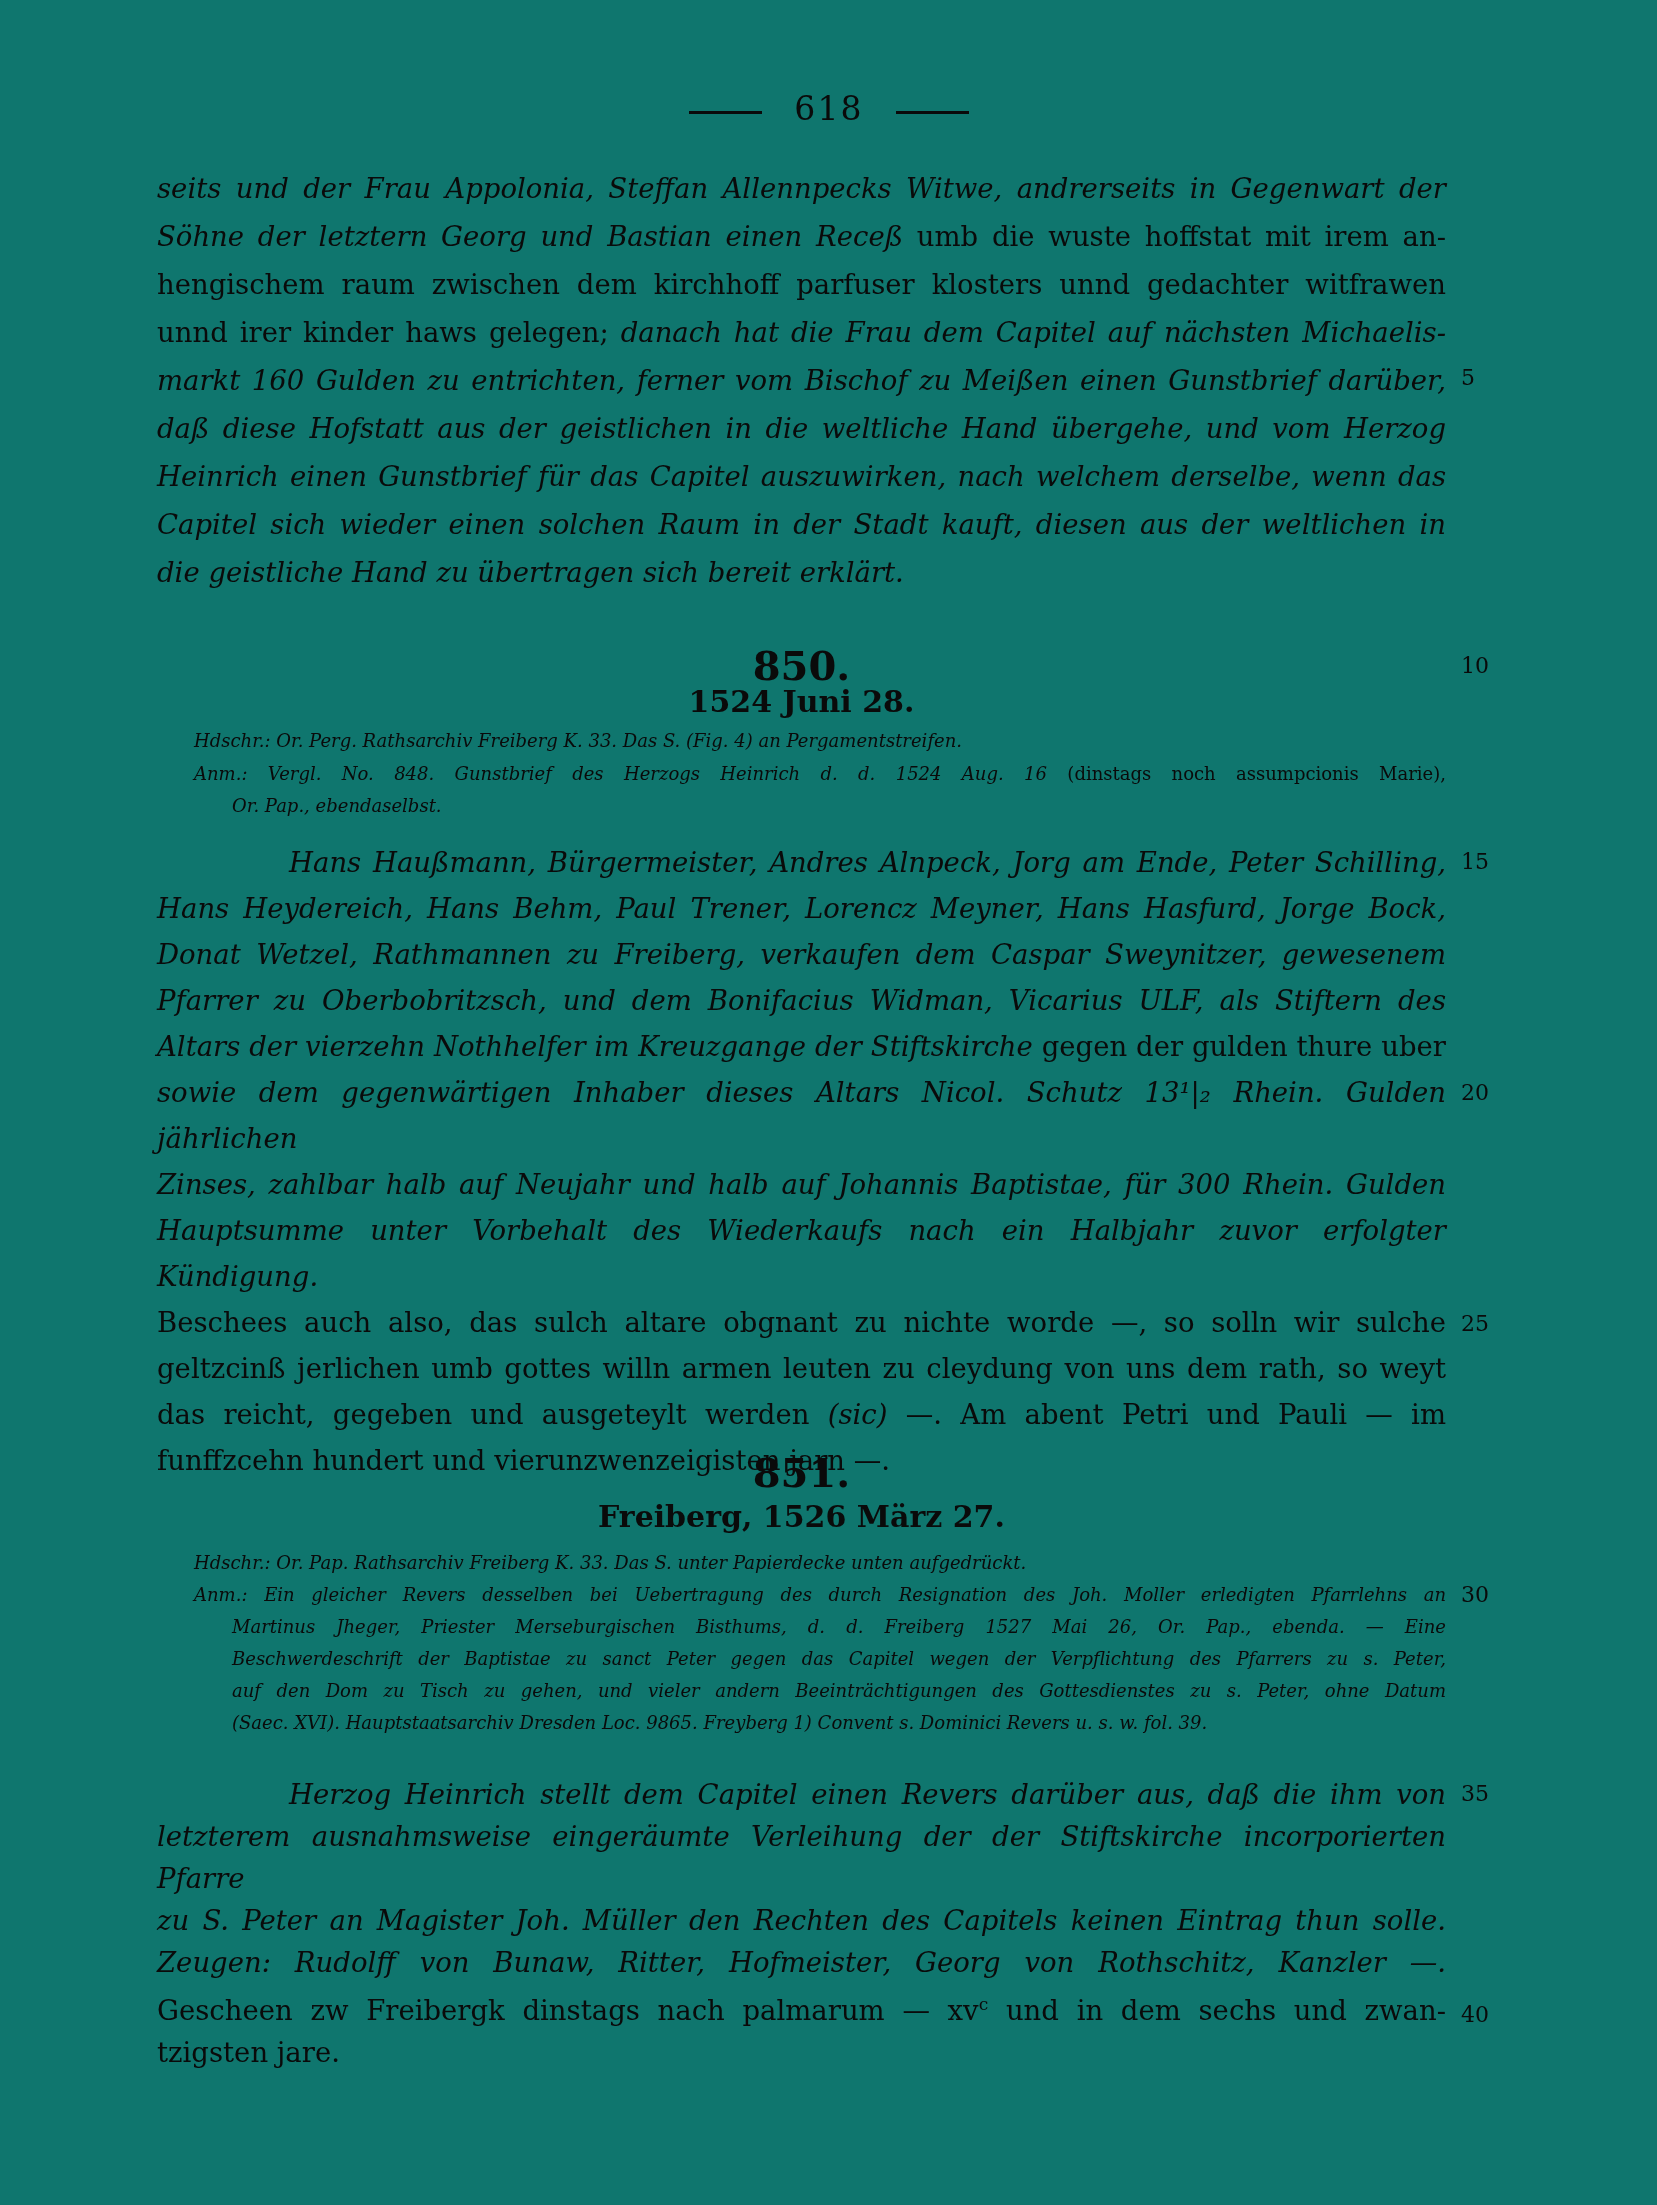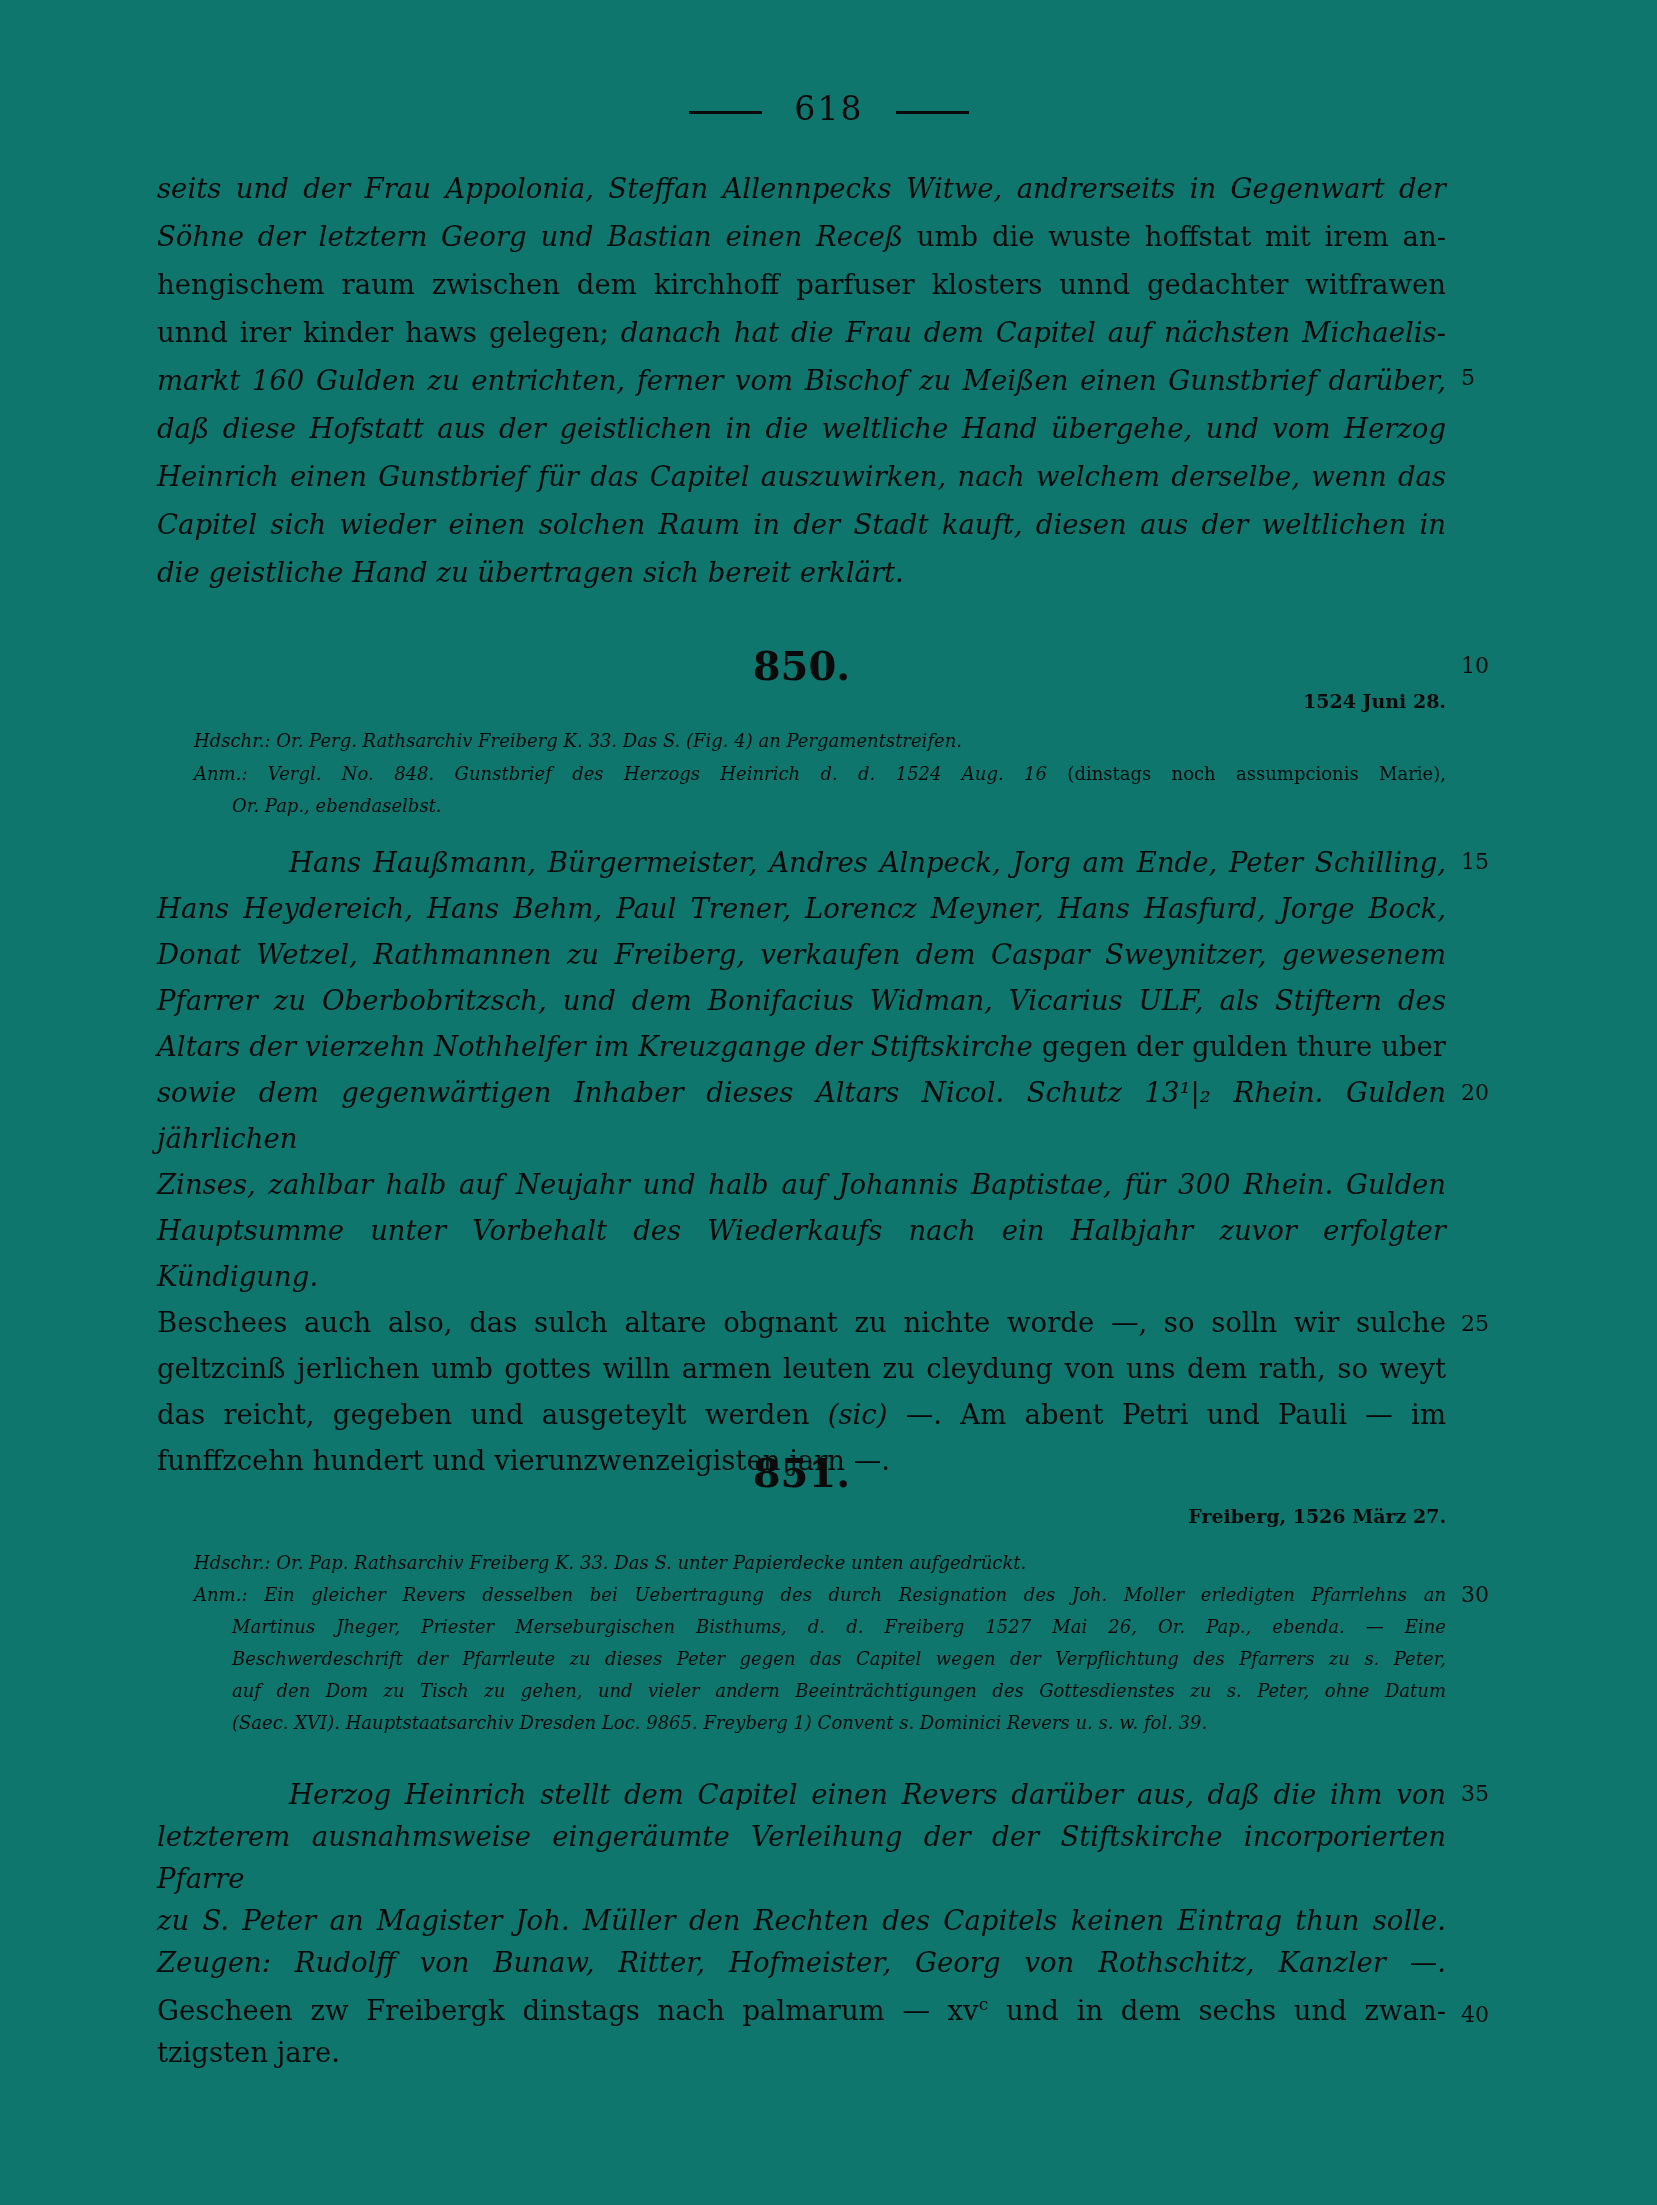--- a/index.html
+++ b/index.html
@@ -49,22 +49,22 @@
   .sup { font-size: 62%; vertical-align: super; font-style: normal; }
   
   .entry-no {
     position: absolute; left: 157px; width: 1289px;
     text-align: center;
     font-size: 40px; font-weight: bold;
     line-height: 38px;
   }
   .entry-date {
     position: absolute; left: 157px; width: 1289px;
-    text-align: right;
-    font-size: 19px; font-weight: bold;
+    text-align: center;
+    font-size: 30px; font-weight: bold;
     line-height: 31px;
   }
   
   .margin-numbers { position: absolute; inset: 0; pointer-events: none; }
   .margin-numbers span {
     position: absolute;
     left: 1461px;
     width: 71px;
     font-size: 22px; line-height: 24px;
     font-style: normal;
@@ -118,21 +118,21 @@
     </div>
 
   <div class="entry-no" style="top:1454px;">851.</div>
   <div class="entry-date" style="top:1501px;">Freiberg, 1526 März 27.</div>
   <div class="tblock note" style="top:1547px;">
       <div class="line note-head last"><span class="it">Hdschr.: Or. Pap. Rathsarchiv Freiberg K. 33.  Das S. unter Papierdecke unten aufgedrückt.</span></div>
     </div>
   <div class="tblock note" style="top:1579px;">
       <div class="line note-head"><span class="it">Anm.: Ein gleicher Revers desselben bei Uebertragung des durch Resignation des Joh. Moller erledigten Pfarrlehns an</span></div>
       <div class="line note-cont"><span class="it">Martinus Jheger, Priester Merseburgischen Bisthums, d. d. Freiberg 1527 Mai 26, Or. Pap., ebenda. — Eine</span></div>
-      <div class="line note-cont"><span class="it">Beschwerdeschrift der Pfarrleute zu dieses Peter gegen das Capitel wegen der Verpflichtung des Pfarrers zu s. Peter,</span></div>
+      <div class="line note-cont"><span class="it">Beschwerdeschrift der Baptistae zu sanct Peter gegen das Capitel wegen der Verpflichtung des Pfarrers zu s. Peter,</span></div>
       <div class="line note-cont"><span class="it">auf den Dom zu Tisch zu gehen, und vieler andern Beeinträchtigungen des Gottesdienstes zu s. Peter, ohne Datum</span></div>
       <div class="line note-cont last"><span class="it">(Saec. XVI).  Hauptstaatsarchiv Dresden Loc. 9865. Freyberg 1) Convent s. Dominici Revers u. s. w. fol. 39.</span></div>
     </div>
   <div class="tblock main b851" style="top:1773px;">
       <div class="line indent"><span class="it">Herzog Heinrich stellt dem Capitel einen Revers darüber aus, daß die ihm von</span></div>
       <div class="line"><span class="it">letzterem ausnahmsweise eingeräumte Verleihung der der Stiftskirche incorporierten Pfarre</span></div>
       <div class="line"><span class="it">zu S. Peter an Magister Joh. Müller den Rechten des Capitels keinen Eintrag thun solle.</span></div>
       <div class="line"><span class="it">Zeugen:  Rudolff von Bunaw, Ritter, Hofmeister, Georg von Rothschitz, Kanzler —.</span></div>
       <div class="line"><span class="ro">Gescheen zw Freibergk dinstags nach palmarum — xv</span><span class="ro sup">c</span><span class="ro"> und in dem sechs und zwan-</span></div>
       <div class="line last"><span class="ro">tzigsten jare.</span></div>

